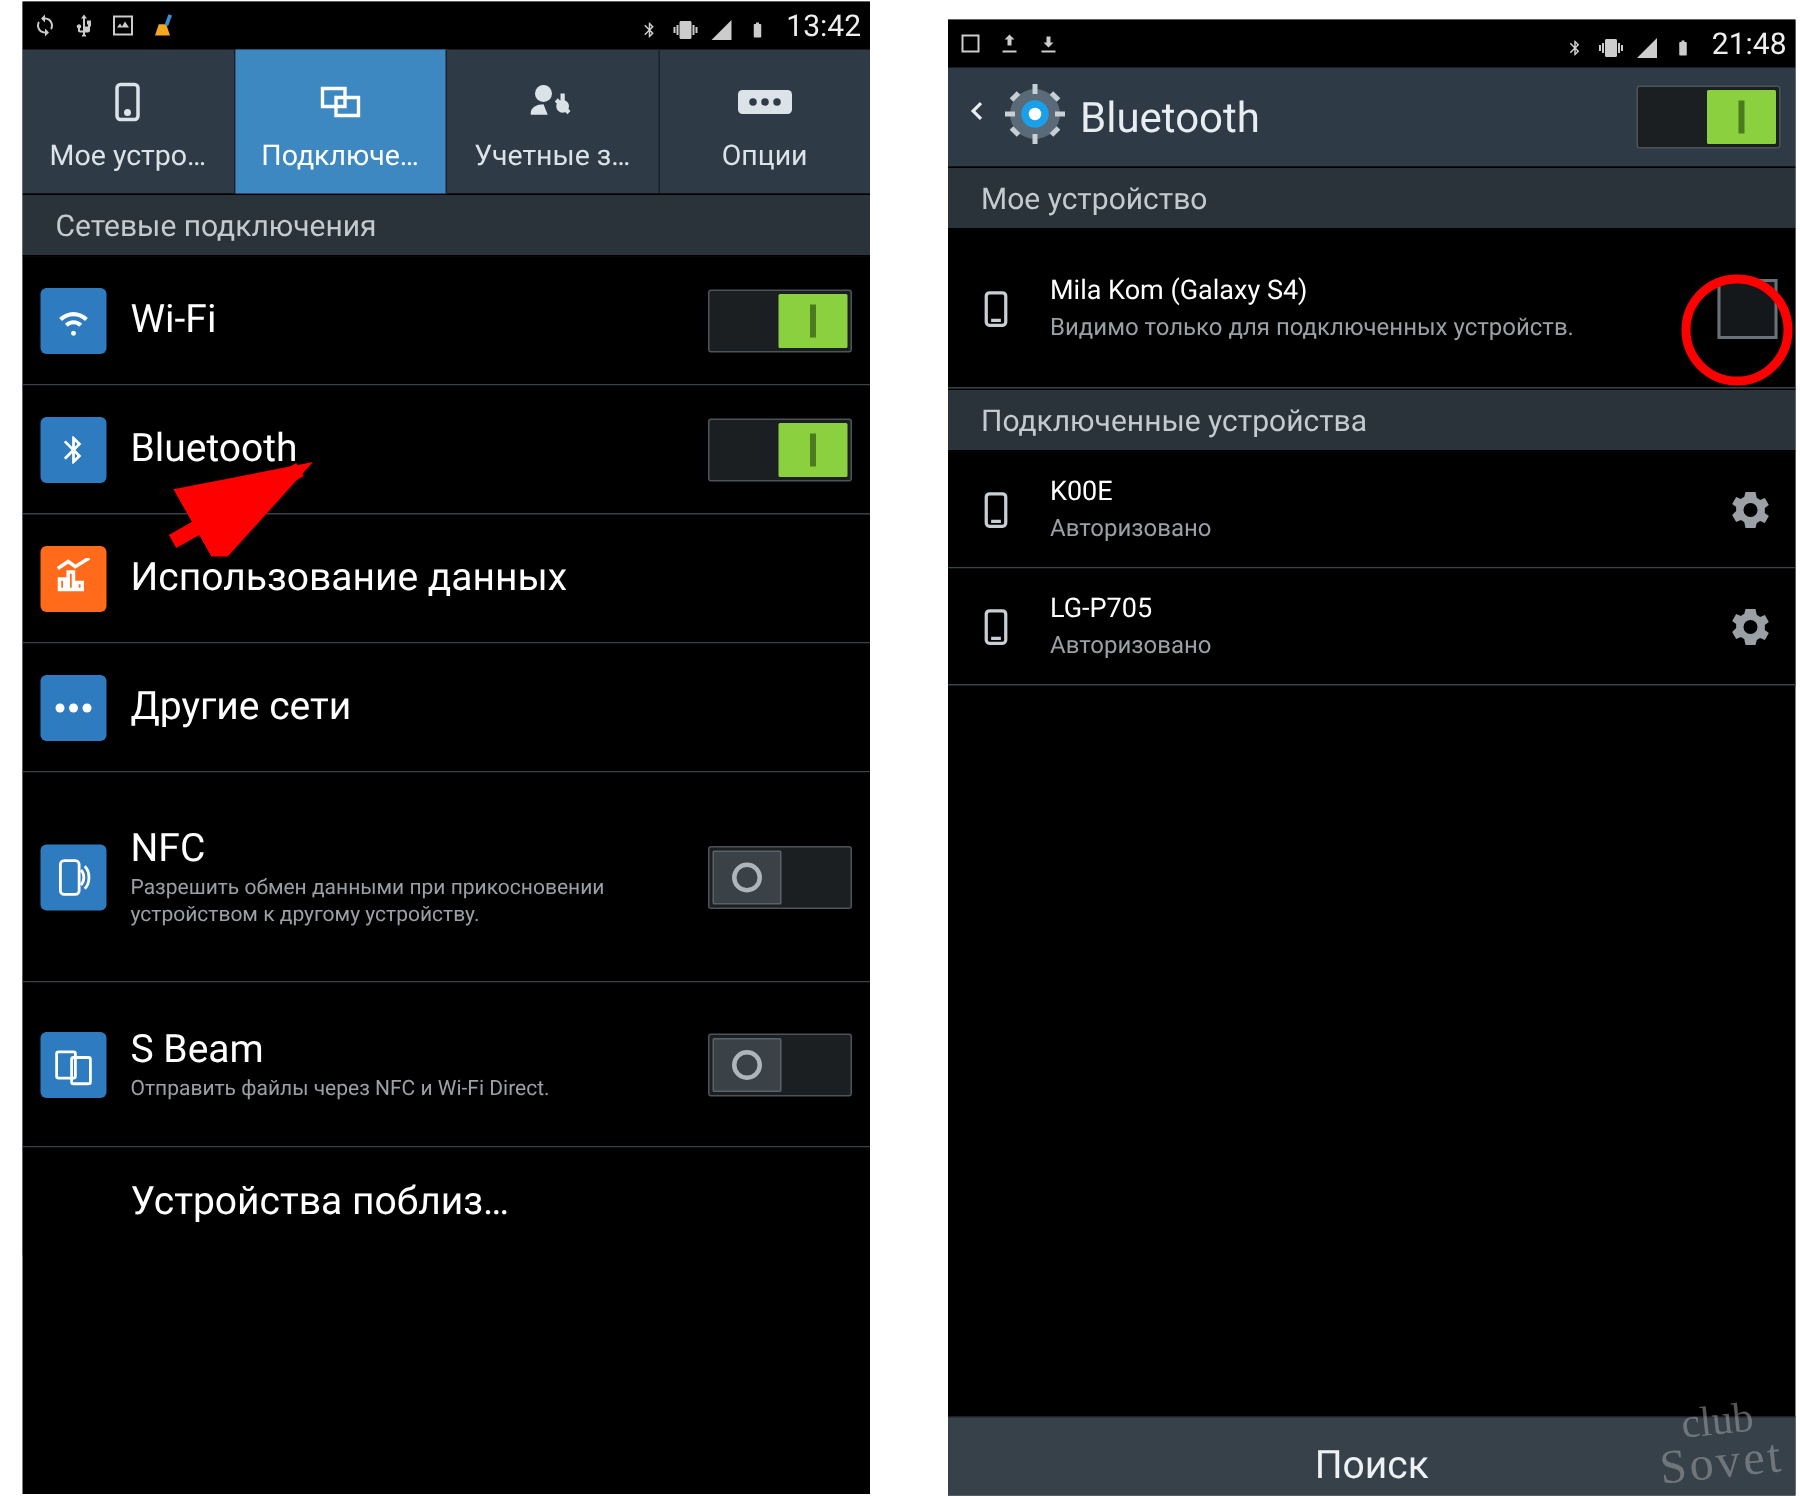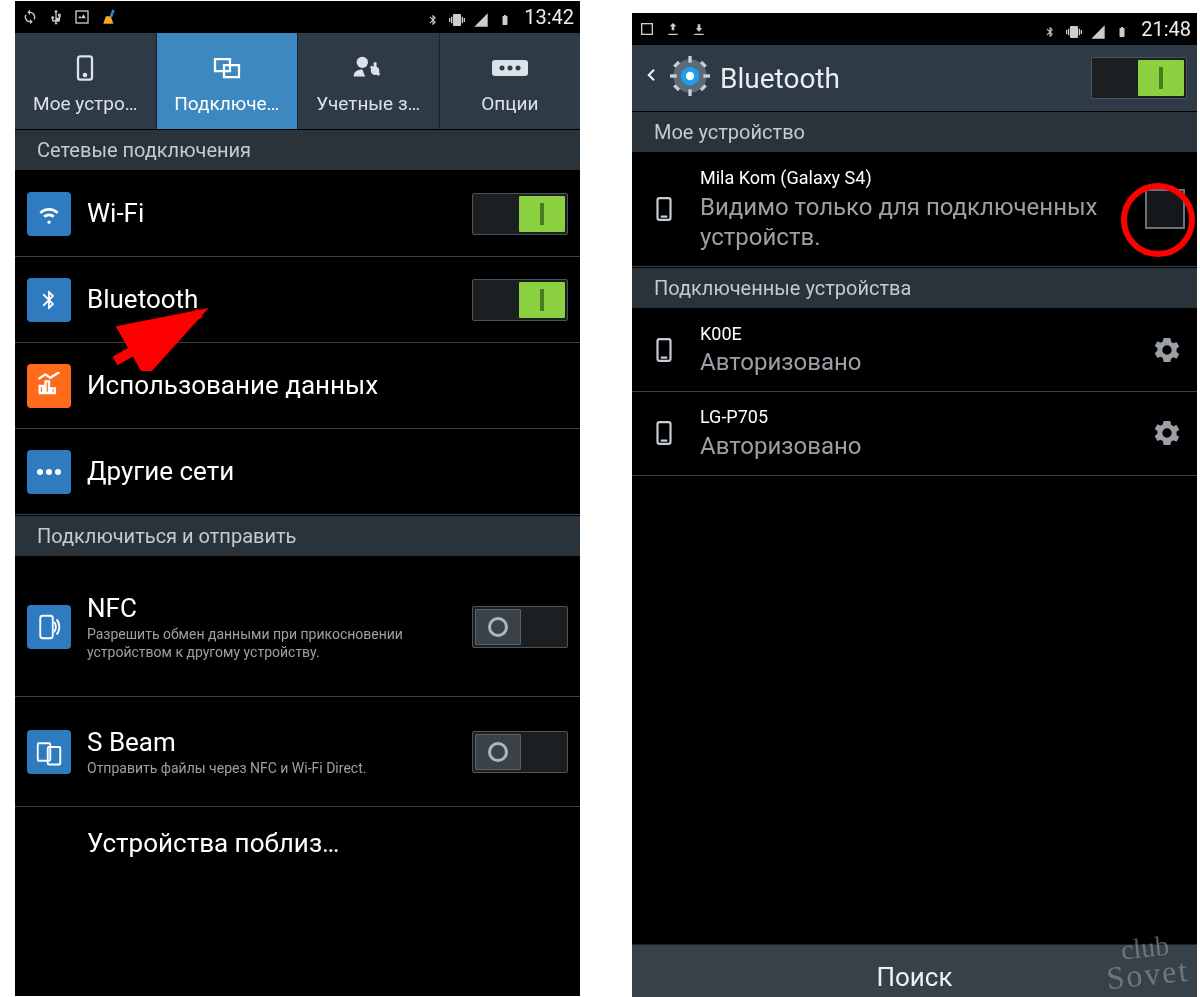--- a/index.html
+++ b/index.html
@@ -160,21 +160,21 @@
     position: absolute;
     width: 74px; height: 74px;
     border: 6px solid #f00;
     border-radius: 50%;
     pointer-events: none;
   }
 
   .row.dev { min-height: 78px; }
   .row.dev .row-icon { width: 40px; }
   .row.dev .row-title { font-size: 18px; }
-  .row.dev .row-sub { font-size: 24px; }
+  .row.dev .row-sub { font-size: 16px; }
   .settings-gear {
     width: 36px; height: 36px;
     display:flex; align-items:center; justify-content:center;
   }
 
   
   .search-btn {
     position: absolute;
     left: 0; right: 0; bottom: 0;
     height: 64px;
@@ -350,21 +350,20 @@
           <circle cx="6" cy="7" r="3" fill="#fff"></circle>
           <circle cx="15" cy="7" r="3" fill="#fff"></circle>
           <circle cx="24" cy="7" r="3" fill="#fff"></circle>
         </svg>
     </div>
     <div class="row-content">
         <div class="row-title">Другие сети</div>
       </div>
   </div>
 
-  <div class="section-header">Подключиться и отправить</div>
 
   <div class="row" style="min-height:140px;">
     <div class="row-icon" style="background:#2e7bbf;">
       <svg width="30" height="30" viewBox="0 0 24 24" fill="#fff">
           <rect x="5" y="3" width="10" height="18" rx="2" fill="none" stroke="#fff" stroke-width="1.5"></rect>
           <path d="M16 8c2 2 2 6 0 8M18 6c3 3 3 9 0 12" stroke="#fff" stroke-width="1.5" fill="none"></path>
         </svg>
     </div>
     <div class="row-content">
       <div class="row-title">NFC</div>

